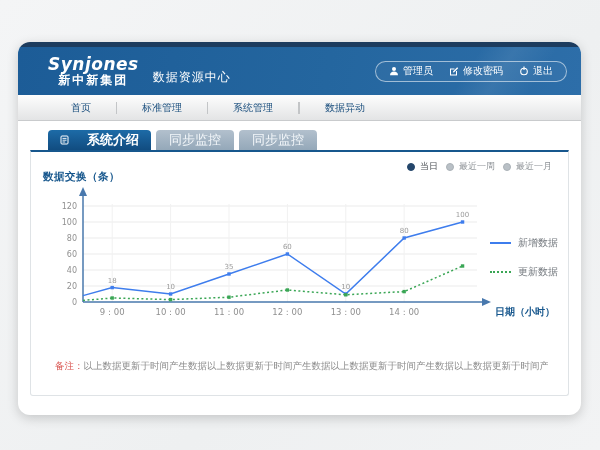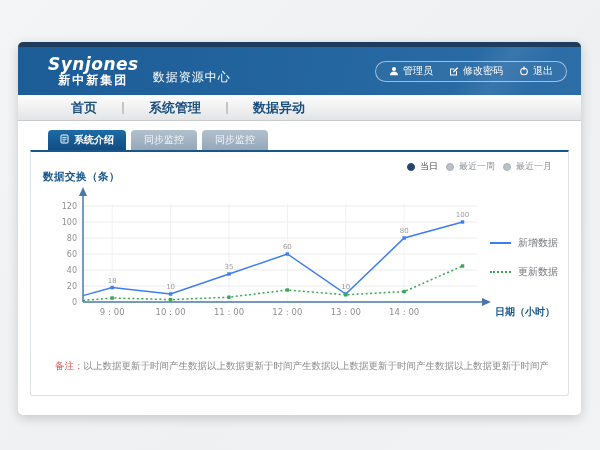--- a/index.html
+++ b/index.html
@@ -1,39 +1,39 @@
 <!DOCTYPE html>
 <html><head>
 <meta charset="utf-8">
 <style>
   * { margin:0; padding:0; box-sizing:border-box; }
   html,body { width:600px; height:450px; overflow:hidden;
     font-family:"DejaVu Sans","Liberation Sans",sans-serif; background:#f1f2f3; }
   .stage { position:relative; width:600px; height:450px; background:linear-gradient(135deg,#f4f5f6 0%,#eef0f1 60%,#f2f3f4 100%); }
   .window { position:absolute; left:18px; top:42px; width:563px; height:373px;
-    background:#fff; border-radius:5px; overflow:hidden; box-shadow:0 3px 12px rgba(0,0,0,.18); }
+    background:#fff; border-radius:12px; overflow:hidden; box-shadow:0 3px 12px rgba(0,0,0,.18); }
   .top-strip { height:5px; background:#1d3c5e; }
   .header { position:relative; height:48px; background:linear-gradient(100deg,#1c5c97 0%,#24669f 55%,#2d6ea9 100%); display:flex; align-items:center; padding:0 14px; overflow:hidden; }
   .header::after { content:""; position:absolute; right:-40px; top:-30px; width:260px; height:140px;
     background:linear-gradient(115deg,rgba(255,255,255,0) 40%,rgba(255,255,255,.07) 50%,rgba(255,255,255,0) 62%); transform:rotate(8deg); pointer-events:none; }
   .logo-block { color:#fff; text-align:center; line-height:1.1; margin:0 14px 0 16px; }
   .logo-top { font-size:17px; font-weight:bold; font-style:italic; letter-spacing:.5px; }
   .logo-bottom { font-size:12px; font-weight:bold; letter-spacing:2px; }
   .header-title { color:#fff; font-size:12px; margin-top:12px; letter-spacing:1px; }
   .user-pill { margin-left:auto; display:flex; align-items:center; gap:16px;
     border:1px solid rgba(255,255,255,.55); border-radius:12px; height:21px; padding:0 13px;
     background:rgba(255,255,255,.04); position:relative; z-index:2; }
   .user-item { display:flex; align-items:center; gap:4px; color:#fff; font-size:10px; cursor:pointer; }
   .user-item svg { display:block; }
   .nav { height:26px; background:linear-gradient(#fdfdfd,#e3e4e5); border-bottom:1px solid #c9cbcd; display:flex; align-items:center; padding-left:28px; }
-  .nav-item { color:#1b4f7e; font-weight:bold; font-size:13px; padding:0 25px; cursor:pointer; }
+  .nav-item { color:#1b4f7e; font-weight:normal; font-size:10px; padding:0 25px; cursor:pointer; }
   .nav-sep { width:1px; height:12px; background:#c3c5c7; }
   .content { padding:8px 12px 0; }
   .tabs { display:flex; align-items:flex-end; height:21px; margin-left:18px; }
-  .tab { display:flex; align-items:center; gap:5px; font-size:10px; height:20px; padding:0 13px;
+  .tab { display:flex; align-items:center; gap:18px; font-size:13px; height:20px; padding:0 13px;
     border-radius:4px 4px 0 0; cursor:pointer; }
   .tab.active { background:linear-gradient(#1d6ba7,#114c80); color:#fff; font-weight:bold; padding:0 12px; }
   .tab.inactive { background:linear-gradient(#b2c0cd,#94a8b9); color:#f3f7fa; margin-left:5px; }
   .panel { position:relative; height:246px; border:1px solid #dfe3e6; border-top:2px solid #17578d; border-radius:0 0 3px 3px; background:#fff; }
   .radio-row { position:absolute; top:8px; right:16px; display:flex; gap:8px; align-items:center; }
   .radio { display:flex; align-items:center; gap:5px; font-size:9px; color:#8d9296; cursor:pointer; }
   .radio-dot { width:8px; height:8px; border-radius:50%; background:#b9c0c6; border:1px solid #aab1b7; }
   .radio.selected .radio-dot { background:#24466b; border-color:#24466b; }
   .radio.selected .radio-label { color:#4a4f54; }
   .y-title { position:absolute; top:18px; left:12px; color:#17578d; font-weight:bold; font-size:10.5px; letter-spacing:.5px; }
@@ -87,20 +87,21 @@
               </svg>
           </span>
           <span>退出</span>
         </div>
       </div>
     </div>
 
     <div class="nav">
       <div class="nav-item">首页</div>
       <div class="nav-sep"></div>
+      <div class="nav-item">标准管理</div>
       <div class="nav-sep"></div>
       <div class="nav-item">系统管理</div>
       <div class="nav-sep"></div>
       <div class="nav-sep"></div>
       <div class="nav-item">数据异动</div>
     </div>
 
     <div class="content">
       <div class="tabs">
         <div class="tab active">

